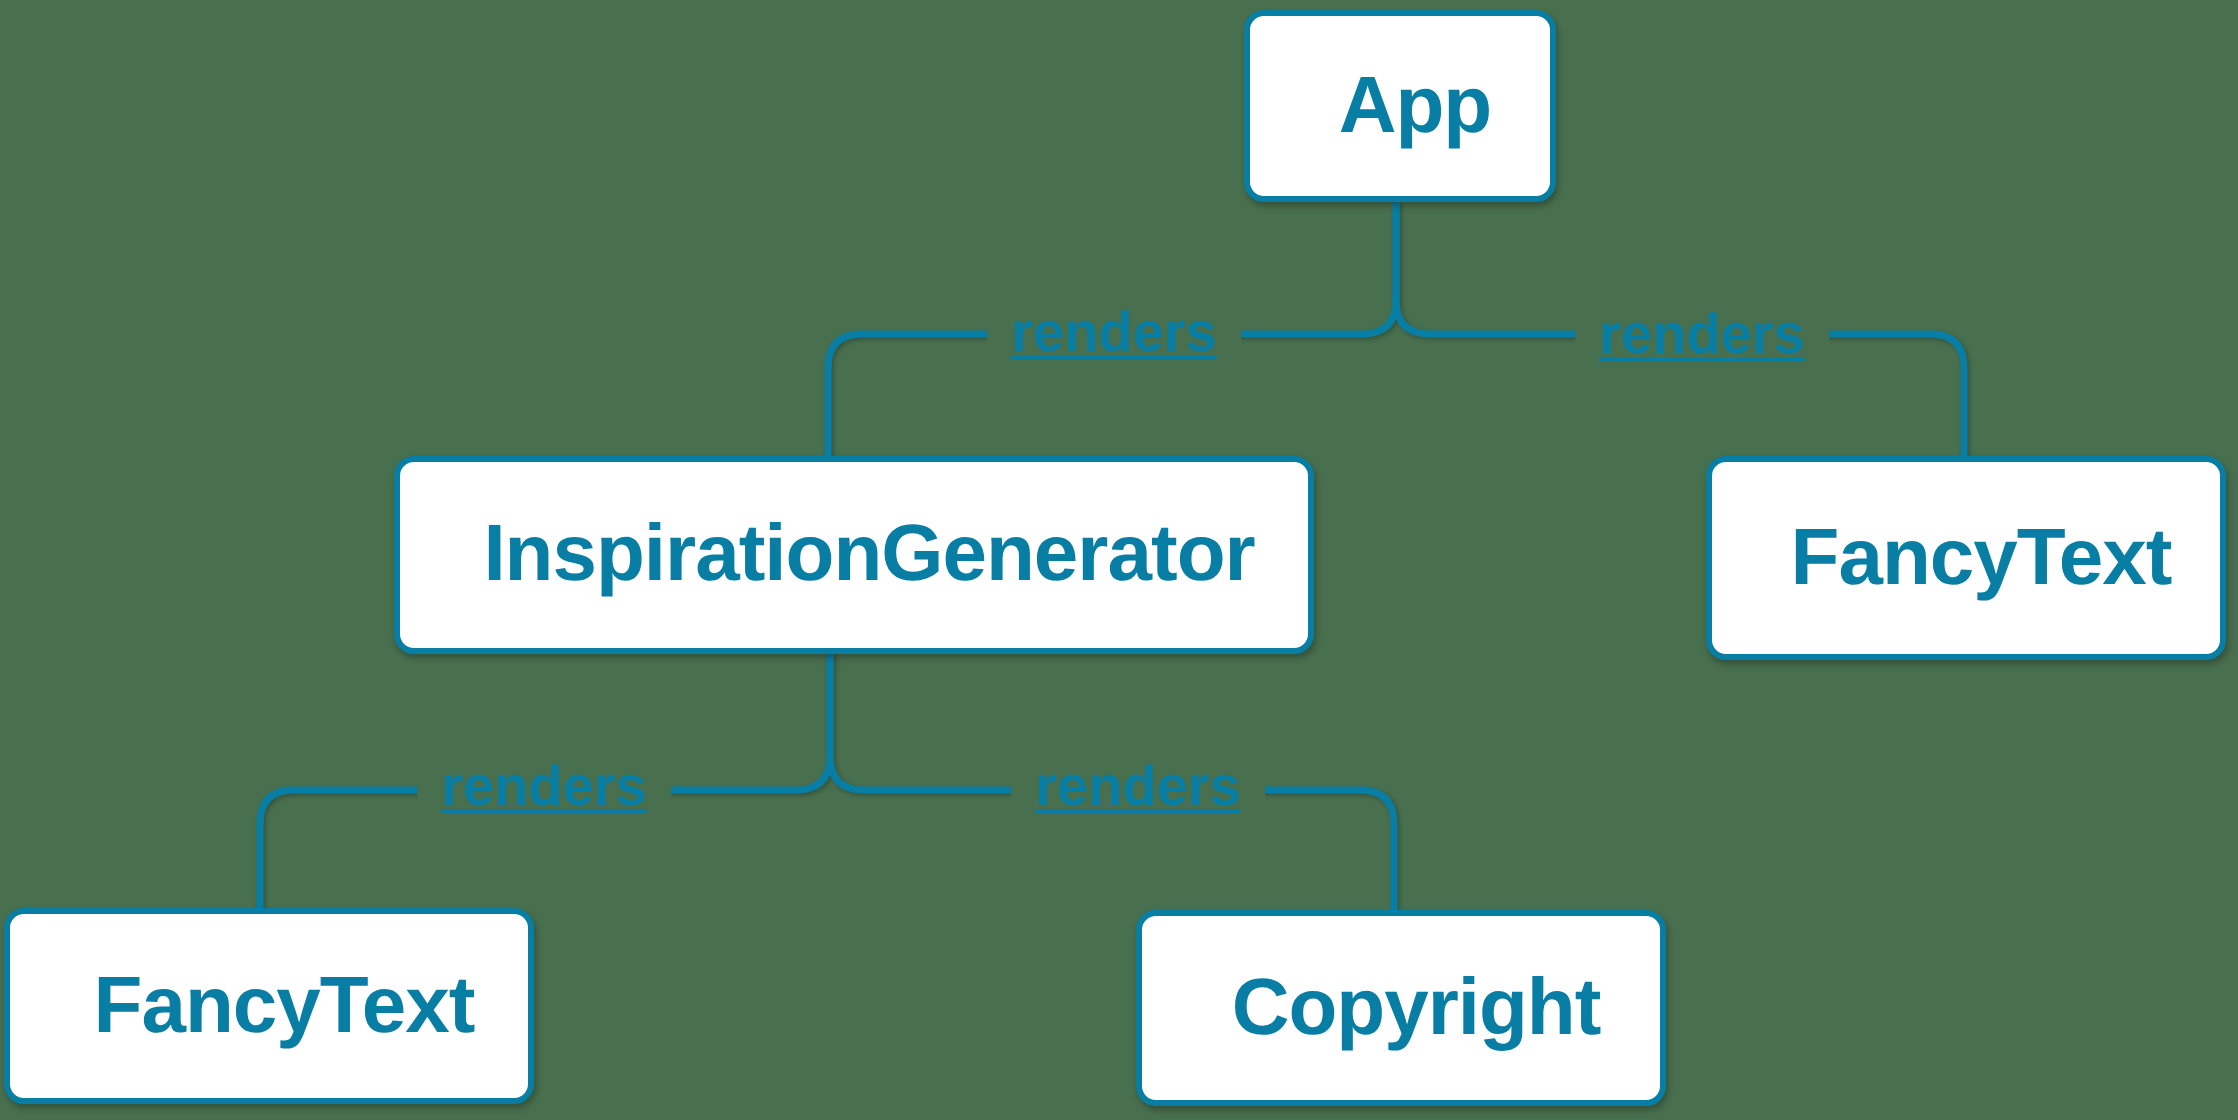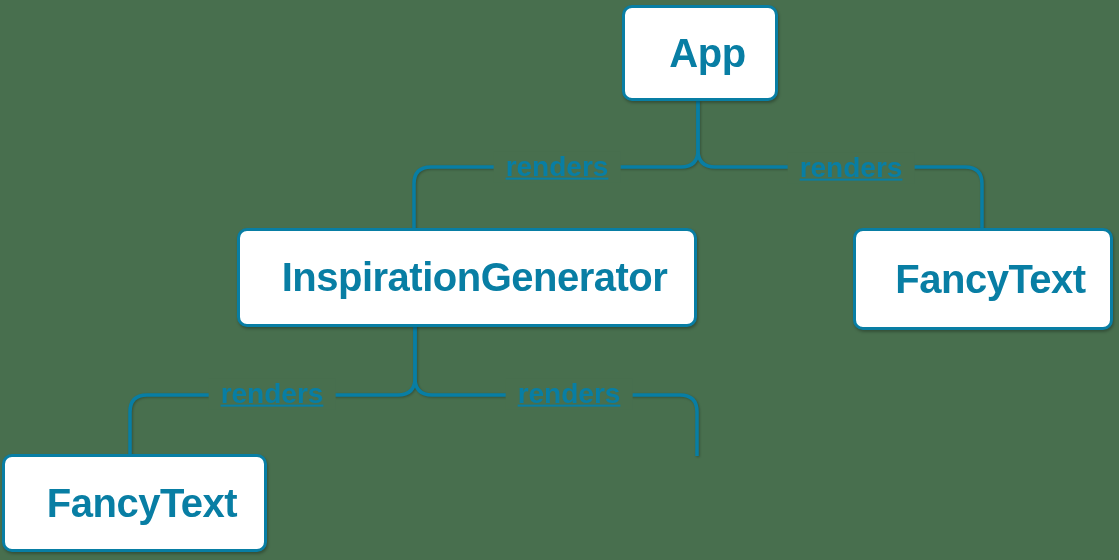--- a/index.html
+++ b/index.html
@@ -64,21 +64,21 @@
     font-size:28px;
     font-weight:600;
     padding:0 12px;
     white-space:nowrap;
     user-select:none;
     line-height:1.1;
     text-decoration:underline;
   }
   
   .node-app        {left:622px; top:5px;   width:156px; height:96px;}
-  .node-ig         {left:197px; top:228px; width:460px; height:99px;margin-left:40px;}
+  .node-ig         {left:197px; top:228px; width:460px; height:99px;}
   .node-ft-right   {left:853px; top:228px; width:260px; height:102px;}
   .node-ft-left    {left:2px;   top:454px; width:265px; height:98px;}
   .node-copyright  {left:568px; top:455px; width:265px; height:98px;}
   
   .edge-label-1 {left:557px; top:167px;}
   .edge-label-2 {left:851px; top:168px;}
   .edge-label-3 {left:272px; top:394px;}
   .edge-label-4 {left:569px; top:394px;}
 </style>
 </head>
@@ -107,14 +107,17 @@
   </div>
 
   <div class="node node-ft-right">
     <span class="node-label">FancyText</span>
   </div>
 
   <div class="node node-ft-left">
     <span class="node-label">FancyText</span>
   </div>
 
+  <div class="node node-copyright">
+    <span class="node-label">Copyright</span>
+  </div>
 
 </div>
 
 </body></html>

